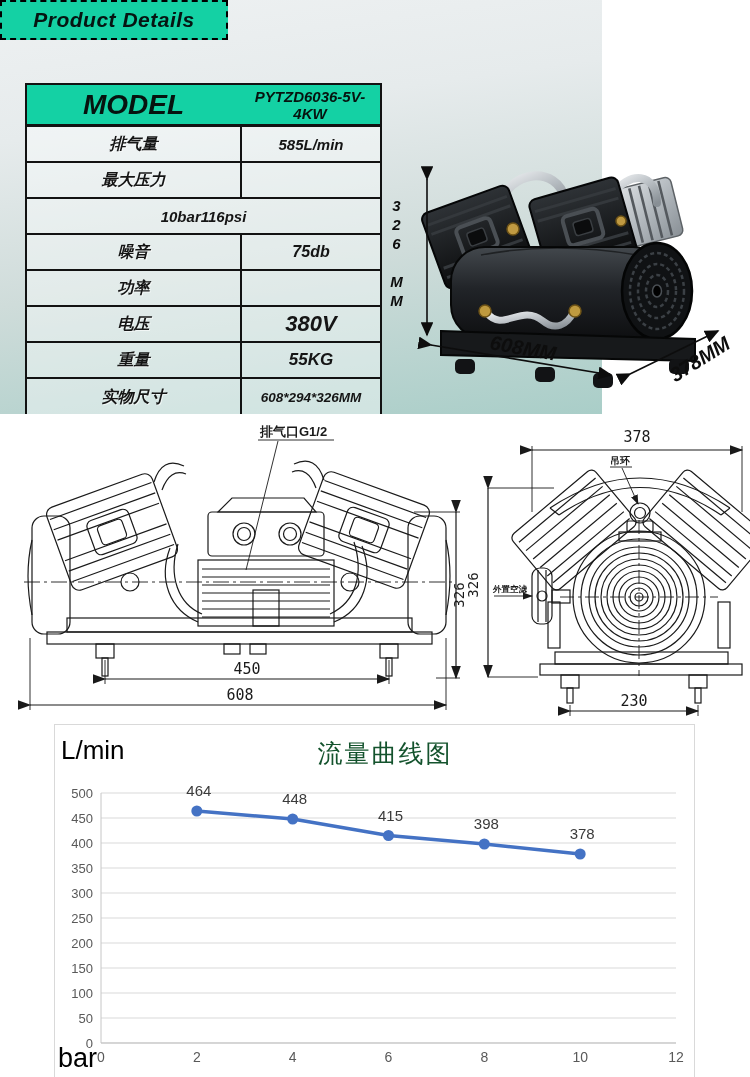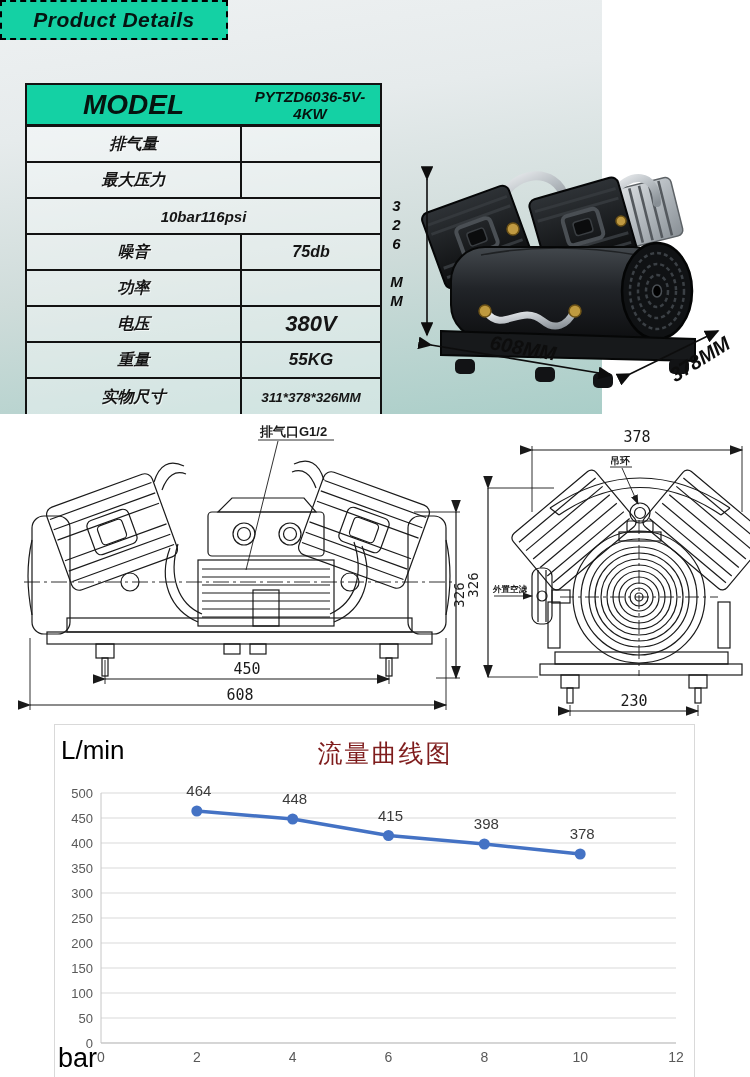--- a/index.html
+++ b/index.html
@@ -46,21 +46,21 @@
   
   .draw-section{position:absolute;left:0;top:414px;width:750px;height:308px;background:#ffffff;}
   .tdraw{position:absolute;}
   .tdraw text{font-family:"DejaVu Sans Mono","Liberation Mono",monospace;fill:#1a1a1a;}
   .tdraw .cn{font-family:"Liberation Sans","DejaVu Sans",sans-serif;font-weight:bold;}
 
   
   .chart-panel{position:absolute;left:54px;top:724px;width:639px;height:353px;
     background:#ffffff;border:1px solid #d9d9d9;border-bottom:none;}
   .chart-title{position:absolute;left:160px;top:12px;width:340px;text-align:center;
-    font-size:25px;color:#7f1d1d;letter-spacing:2px;}
+    font-size:25px;color:#14532d;letter-spacing:2px;}
   .chart-yunit{position:absolute;left:6px;top:10px;font-size:26px;color:#000;}
   .chart-xunit{position:absolute;left:3px;top:318px;font-size:27px;color:#000;}
   .chart-svg text.tick{font-size:13px;fill:#595959;}
   .chart-svg text.tick-x{font-size:14px;}
   .chart-svg text.dlabel{font-size:15px;fill:#3b3b3b;}
 </style>
 </head>
 <body>
 
 <div class="page">
@@ -71,20 +71,21 @@
       <span>Product Details</span>
     </div>
 
     <div class="spec-table">
       <div class="spec-header">
         <div class="model">MODEL</div>
         <div class="modelval">PYTZD6036-5V-4KW</div>
       </div>
       <div class="spec-row">
         <div class="lbl">排气量</div>
+        <div class="val">585L/min</div>
       </div>
       <div class="spec-row">
         <div class="lbl">最大压力</div>
       </div>
       <div class="spec-row">
         <div class="val">10bar116psi</div>
       </div>
       <div class="spec-row sz16">
         <div class="lbl">噪音</div>
         <div class="val">75db</div>
@@ -95,21 +96,21 @@
       <div class="spec-row sz22">
         <div class="lbl">电压</div>
         <div class="val">380V</div>
       </div>
       <div class="spec-row sz17">
         <div class="lbl">重量</div>
         <div class="val">55KG</div>
       </div>
       <div class="spec-row sz13">
         <div class="lbl">实物尺寸</div>
-        <div class="val">311*378*326MM</div>
+        <div class="val">608*294*326MM</div>
       </div>
     </div>
 
     <div class="photo">
       <svg width="365" height="248" viewBox="0 0 365 248">
         <defs>
           <linearGradient id="bodyGrad" x1="0" y1="0" x2="0" y2="1">
             <stop offset="0" stop-color="#43484d"></stop>
               <stop offset="0.45" stop-color="#212428"></stop>
               <stop offset="1" stop-color="#0e0f11"></stop>

